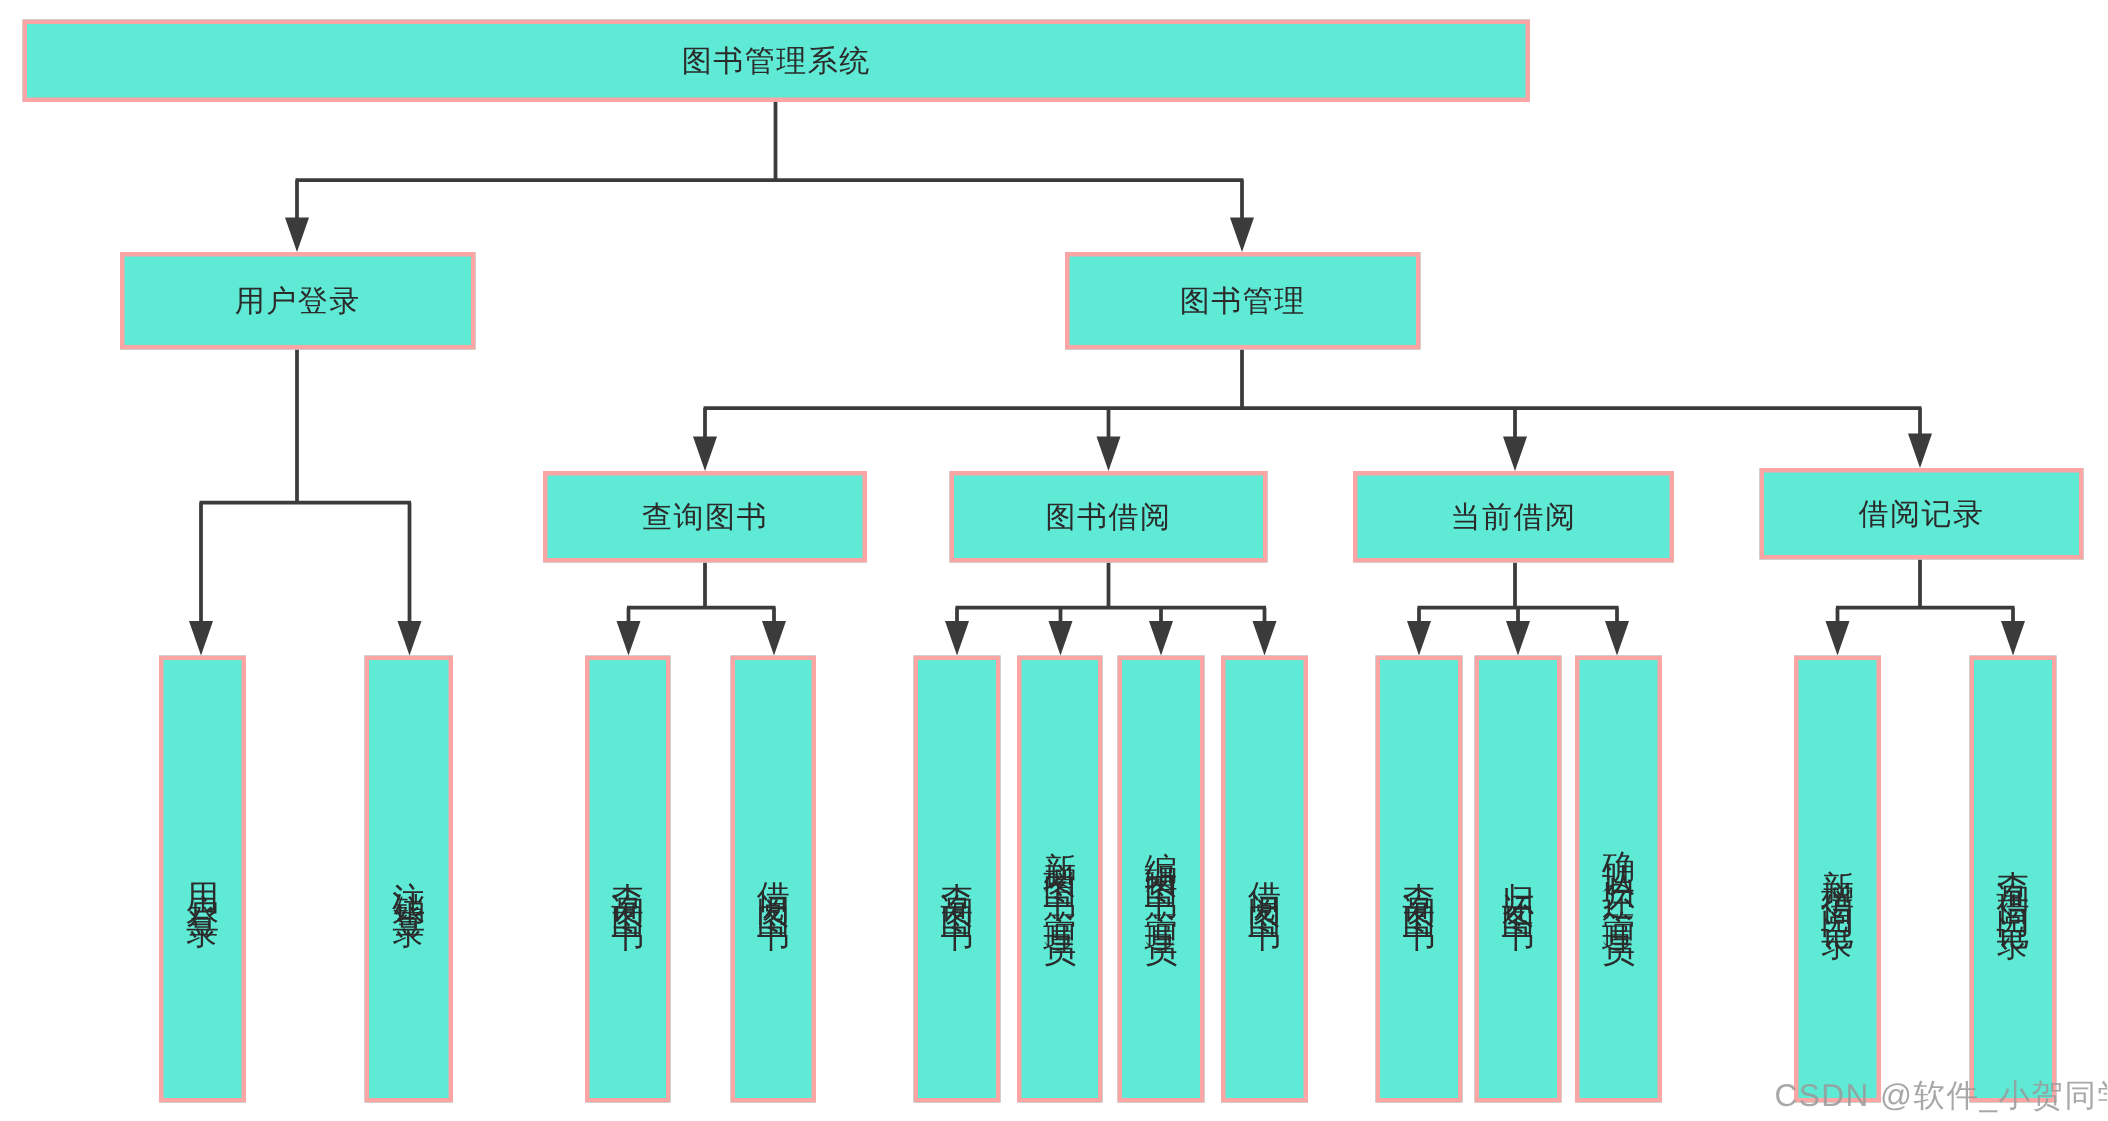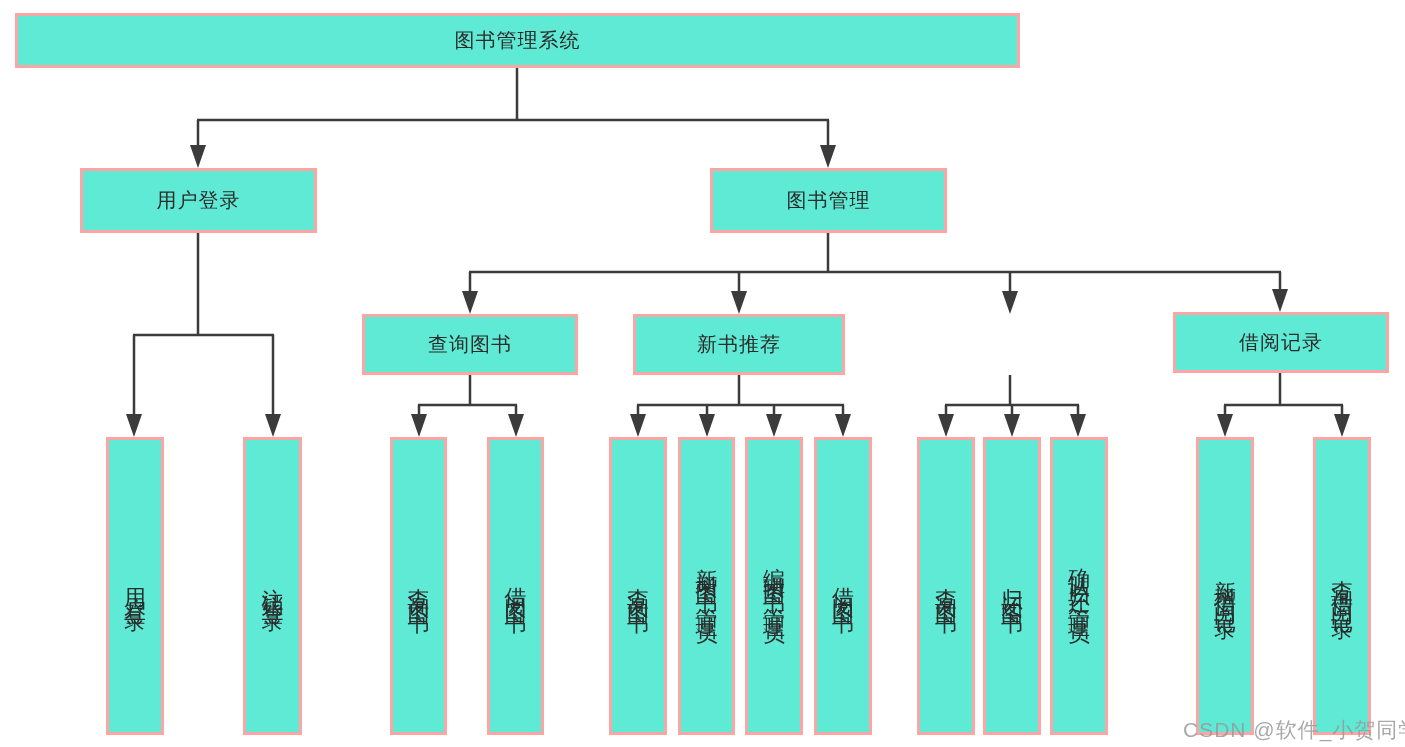--- a/index.html
+++ b/index.html
@@ -129,21 +129,22 @@
       M1334,414 L1350,414 L1342,437 Z
     "></path>
   </svg>
 
   <div class="node n-root">图书管理系统</div>
 
   <div class="node n-login">用户登录</div>
   <div class="node n-mgmt">图书管理</div>
 
   <div class="node n-newbk">查询图书</div>
-  <div class="node n-borrow">新书推荐</div>
+  <div class="node n-borrow">图书借阅</div>
+  <div class="node n-curr">当前借阅</div>
   <div class="node n-rec">借阅记录</div>
 
   <div class="node vnode leaf l-ul0">用户登录</div>
   <div class="node vnode leaf l-ul1">注销登录</div>
 
   <div class="node vnode leaf l-nb0">查询图书</div>
   <div class="node vnode leaf l-nb1">借阅图书</div>
 
   <div class="node vnode leaf l-bb0">查询图书</div>
   <div class="node vnode leaf l-bb1">新增图书（管理员）</div>

